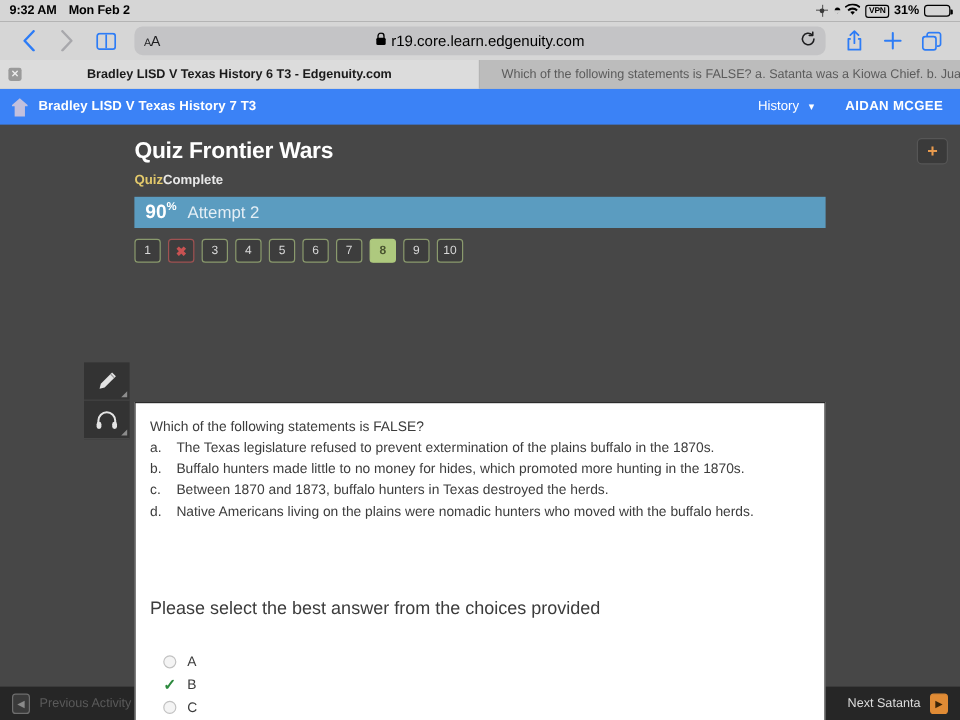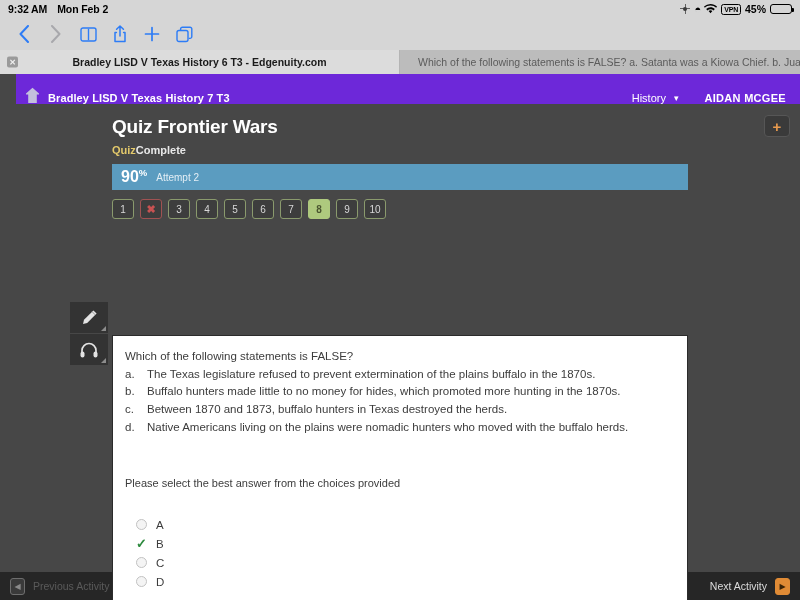--- a/index.html
+++ b/index.html
@@ -87,22 +87,22 @@
   .tab.inactive { background: #bcbcbc; flex: 1; color: #5b5b5b; padding: 0 8px; }
   .tab-close {
     position: absolute; left: 7px; top: 50%; transform: translateY(-50%);
     width: 11px; height: 11px; background: #9a9a9a; border-radius: 2px;
     color: #efefef; font-size: 8px; display: flex; align-items: center; justify-content: center;
   }
   .tab-label { padding: 0 10px; overflow: hidden; white-space: nowrap; text-overflow: ellipsis; }
 
   
   .eheader {
-    height: 30px; background: #6d28d9; display: flex; align-items: flex-end;
-    color: #fff; padding: 0 14px 0 0; margin-left: 16px;
+    height: 30px; background: #3b82f6; display: flex; align-items: center;
+    color: #fff; padding: 0 14px 0 0;
   }
   .home-icon {
     width: 32px; display: flex; align-items: center; justify-content: center;
     color: #b9b6d4;
   }
   .course-title { font-size: 11px; font-weight: bold; letter-spacing: .1px; }
   .eheader-right { margin-left: auto; display: flex; align-items: center; gap: 0; }
   .lang { font-size: 11px; padding-right: 8px; }
   .lang-caret { font-size: 9px; padding-right: 26px; }
   .username { font-size: 11px; font-weight: bold; letter-spacing: .3px; }
@@ -123,21 +123,21 @@
   .tab-quiz { color: #e3c96b; }
   .tab-complete { color: #e8e8e8; }
 
   .progress {
     margin: 8px 0 0 112px; width: 576px; height: 26px;
     background: #5b9cc0; display: flex; align-items: center; padding: 0 9px;
     color: #fff;
   }
   .prog-pct { font-size: 16px; font-weight: bold; line-height: 1; text-align: center; }
   .prog-pct sup { font-size: 9.5px; vertical-align: super; font-weight: bold; }
-  .prog-attempt { font-size: 10px; margin-left: 9px; color: #e3eef5; }
+  .prog-attempt { font-size: 14px; margin-left: 9px; color: #e3eef5; }
 
   
   .qnav { margin: 9px 0 0 112px; display: flex; gap: 6px; }
   .qbtn {
     width: 22px; height: 20px; border-radius: 3px;
     display: flex; align-items: center; justify-content: center;
     font-size: 10px; background: #3d3d3d; border: 1px solid #8a9a6d; color: #d8d8d8;
   }
   .qbtn.wrong { border-color: #a05252; color: #c85252; font-size: 11px; font-weight: bold; }
   .qbtn.current { background: #aec97e; border-color: #aec97e; color: #4a5530; font-weight: bold; }
@@ -160,21 +160,21 @@
     background: #ffffff; border: 1px solid #2b2b2b;
     display: flex; flex-direction: column;
   }
   .card-body { flex: 1; padding: 12px 14px 0 12px; overflow: hidden; }
   .qtext { font-size: 11.5px; color: #3c3c3c; line-height: 1.45; }
   .choices { margin-top: 1px; }
   .choice-row { display: flex; font-size: 11.5px; color: #3c3c3c; line-height: 1.45; margin-top: 1px; }
   .choice-letter { width: 22px; flex: none; }
   .choice-text { flex: 1; }
 
-  .prompt { margin-top: 42px; font-size: 11px; color: #3c3c3c; }
+  .prompt { margin-top: 64px; font-size: 15px; color: #3c3c3c; }
 
   .answers { margin-top: 26px; }
   .answer {
     display: flex; align-items: center; gap: 9px; height: 19px;
     padding-left: 11px;
   }
   .radio {
     width: 11px; height: 11px; border-radius: 50%;
     border: 1px solid #c2c2c2; background: #f4f4f4;
   }
@@ -206,21 +206,21 @@
   <span class="sb-time">9:32 AM</span>
   <span class="sb-date">Mon Feb 2</span>
   <span class="sb-right">
     <span class="sb-sun"></span>
     <span class="sb-wifi">◓
       <svg width="13" height="10" viewBox="0 0 13 10" style="vertical-align:-1px">
           <path d="M6.5 9.2 4.6 7.1a2.9 2.9 0 0 1 3.8 0zM6.5 5.2c-1.2 0-2.3.45-3.1 1.2l-1.2-1.3A6.4 6.4 0 0 1 6.5 3.3c1.6 0 3.1.6 4.3 1.8L9.6 6.4a4.4 4.4 0 0 0-3.1-1.2zM6.5 1.4c-2.2 0-4.2.85-5.7 2.3L0 2.5A9.9 9.9 0 0 1 6.5 0C9 0 11.3 1 13 2.5l-.8 1.2A8.2 8.2 0 0 0 6.5 1.4z" fill="#000"></path>
         </svg>
     </span>
     <span class="sb-vpn">VPN</span>
-    <span class="sb-pct">45%</span>
+    <span class="sb-pct">31%</span>
     <span class="sb-batt"><span class="sb-batt-fill"></span></span>
   </span>
 </div>
 
 <div class="toolbar">
   <div class="tb-btn">
     <svg width="12" height="18" viewBox="0 0 12 18">
         <path d="M10 1 2.5 9 10 17" stroke="currentColor" stroke-width="2" fill="none" stroke-linecap="round" stroke-linejoin="round"></path>
       </svg>
   </div>
@@ -229,20 +229,38 @@
         <path d="M2 1 9.5 9 2 17" stroke="currentColor" stroke-width="2" fill="none" stroke-linecap="round" stroke-linejoin="round"></path>
       </svg>
   </div>
   <div class="tb-btn">
     <svg width="17" height="15" viewBox="0 0 17 15">
         <rect x="1" y="1" width="15" height="13" rx="2" stroke="currentColor" stroke-width="1.4" fill="none"></rect>
         <path d="M8.5 1.8v11.4" stroke="currentColor" stroke-width="1.4"></path>
       </svg>
   </div>
 
+  <div class="urlbar">
+    <span class="url-aa"><span class="small">A</span>A</span>
+    <span class="url-center">
+      <span class="lock">
+        <svg width="9" height="11" viewBox="0 0 9 11">
+            <path d="M2 4.6V3a2.5 2.5 0 0 1 5 0v1.6" stroke="#000" stroke-width="1.1" fill="none"></path>
+            <rect x="0.6" y="4.4" width="7.8" height="6.1" rx="1.3" fill="#000"></rect>
+          </svg>
+      </span>
+      <span>r19.core.learn.edgenuity.com</span>
+    </span>
+    <span class="url-reload">
+      <svg width="13" height="13" viewBox="0 0 13 13">
+          <path d="M11.3 6.5a4.8 4.8 0 1 1-1.5-3.5" stroke="#1d1d1f" stroke-width="1.3" fill="none" stroke-linecap="round"></path>
+          <path d="M10.3 0.6v2.9H7.4" stroke="#1d1d1f" stroke-width="1.3" fill="none" stroke-linecap="round" stroke-linejoin="round"></path>
+        </svg>
+    </span>
+  </div>
 
   <div class="tb-btn">
     <svg width="14" height="18" viewBox="0 0 14 18">
         <path d="M7 1v10M3.6 4.2 7 1l3.4 3.2" stroke="currentColor" stroke-width="1.5" fill="none" stroke-linecap="round" stroke-linejoin="round"></path>
         <path d="M3.4 7.4H2v9h10v-9h-1.4" stroke="currentColor" stroke-width="1.5" fill="none" stroke-linecap="round" stroke-linejoin="round"></path>
       </svg>
   </div>
   <div class="tb-btn">
     <svg width="16" height="16" viewBox="0 0 16 16">
         <path d="M8 1.5v13M1.5 8h13" stroke="currentColor" stroke-width="1.7" stroke-linecap="round"></path>
@@ -370,15 +388,15 @@
       </div>
     </div>
 
   </div>
 </div>
 
 <div class="bottombar">
   <div class="navbtn prev">◀</div>
   <span class="prev-label">Previous Activity</span>
   <span class="spacer"></span>
-  <span class="next-label">Next Activity</span>
+  <span class="next-label">Next Satanta</span>
   <div class="navbtn next">▶</div>
 </div>
 
 </body></html>

